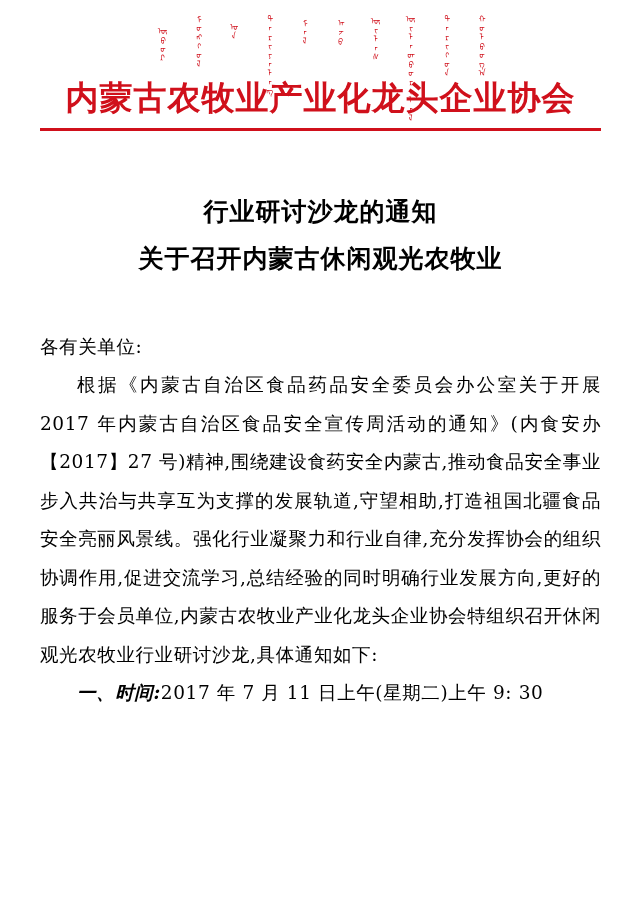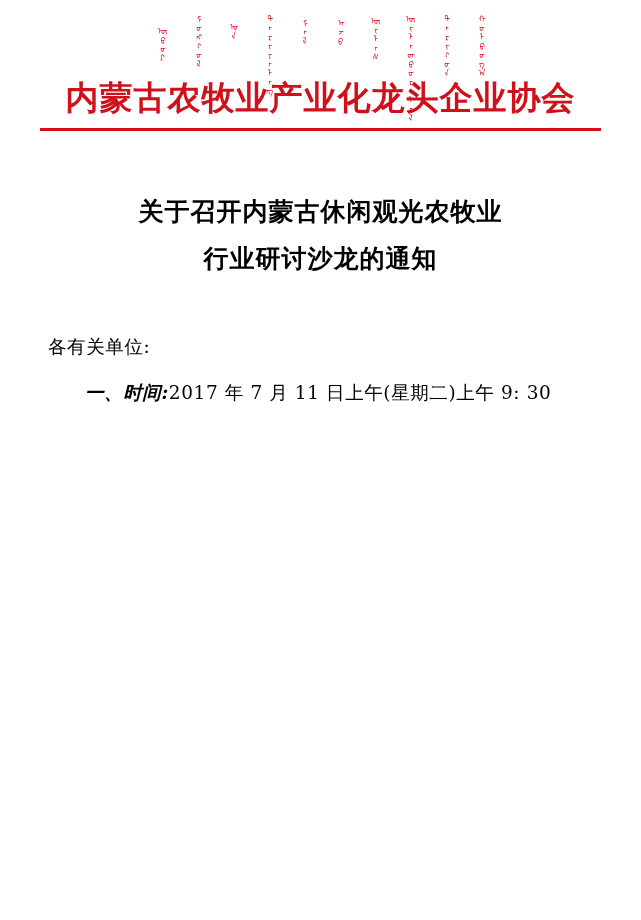--- a/index.html
+++ b/index.html
@@ -81,21 +81,21 @@
 
   
   .body-text {
     margin-top: 46px;
     font-size: 18.5px;
     line-height: 2.08;
     text-align: justify;
     letter-spacing: 0.6px;
   }
   .body-text p {
-    margin: 8px;
+    margin: 0;
   }
   .indent { text-indent: 2em; }
   .bold-run { font-weight: bold; font-style: italic; }
 </style>
 </head>
 <body>
 
 <div class="page">
 
   <div class="letterhead">
@@ -109,22 +109,23 @@
       <span class="mong mid">ᠦᠢᠯᠡᠰ</span>
       <span class="mong tall">ᠦᠢᠯᠡᠳᠪᠦᠷᠢᠯᠡᠯ</span>
       <span class="mong mid">ᠲᠡᠷᠢᠭᠦᠨ</span>
       <span class="mong mid">ᠬᠣᠯᠪᠣᠭ᠎ᠠ</span>
     </div>
     <div class="org-title">内蒙古农牧业产业化龙头企业协会</div>
     <div class="rule"></div>
   </div>
 
   <div class="doc-title">
+    <span class="line">行业研讨沙龙的通知</span>
     <span class="line">关于召开内蒙古休闲观光农牧业</span>
-    <span class="line">行业研讨沙龙的通知</span>
   </div>
 
   <div class="body-text">
     <p>各有关单位:</p>
+    <p class="indent">根据《内蒙古自治区食品药品安全委员会办公室关于开展 2017 年内蒙古自治区食品安全宣传周活动的通知》(内食安办【2017】27 号)精神,围绕建设食药安全内蒙古,推动食品安全事业步入共治与共享互为支撑的发展轨道,守望相助,打造祖国北疆食品安全亮丽风景线。强化行业凝聚力和行业自律,充分发挥协会的组织协调作用,促进交流学习,总结经验的同时明确行业发展方向,更好的服务于会员单位,内蒙古农牧业产业化龙头企业协会特组织召开休闲观光农牧业行业研讨沙龙,具体通知如下:</p>
     <p class="indent"><span class="bold-run">一、时间:</span><span>2017 年 7 月 11 日上午(星期二)上午 9: 30</span></p>
   </div>
 
 </div>
 
 </body></html>

